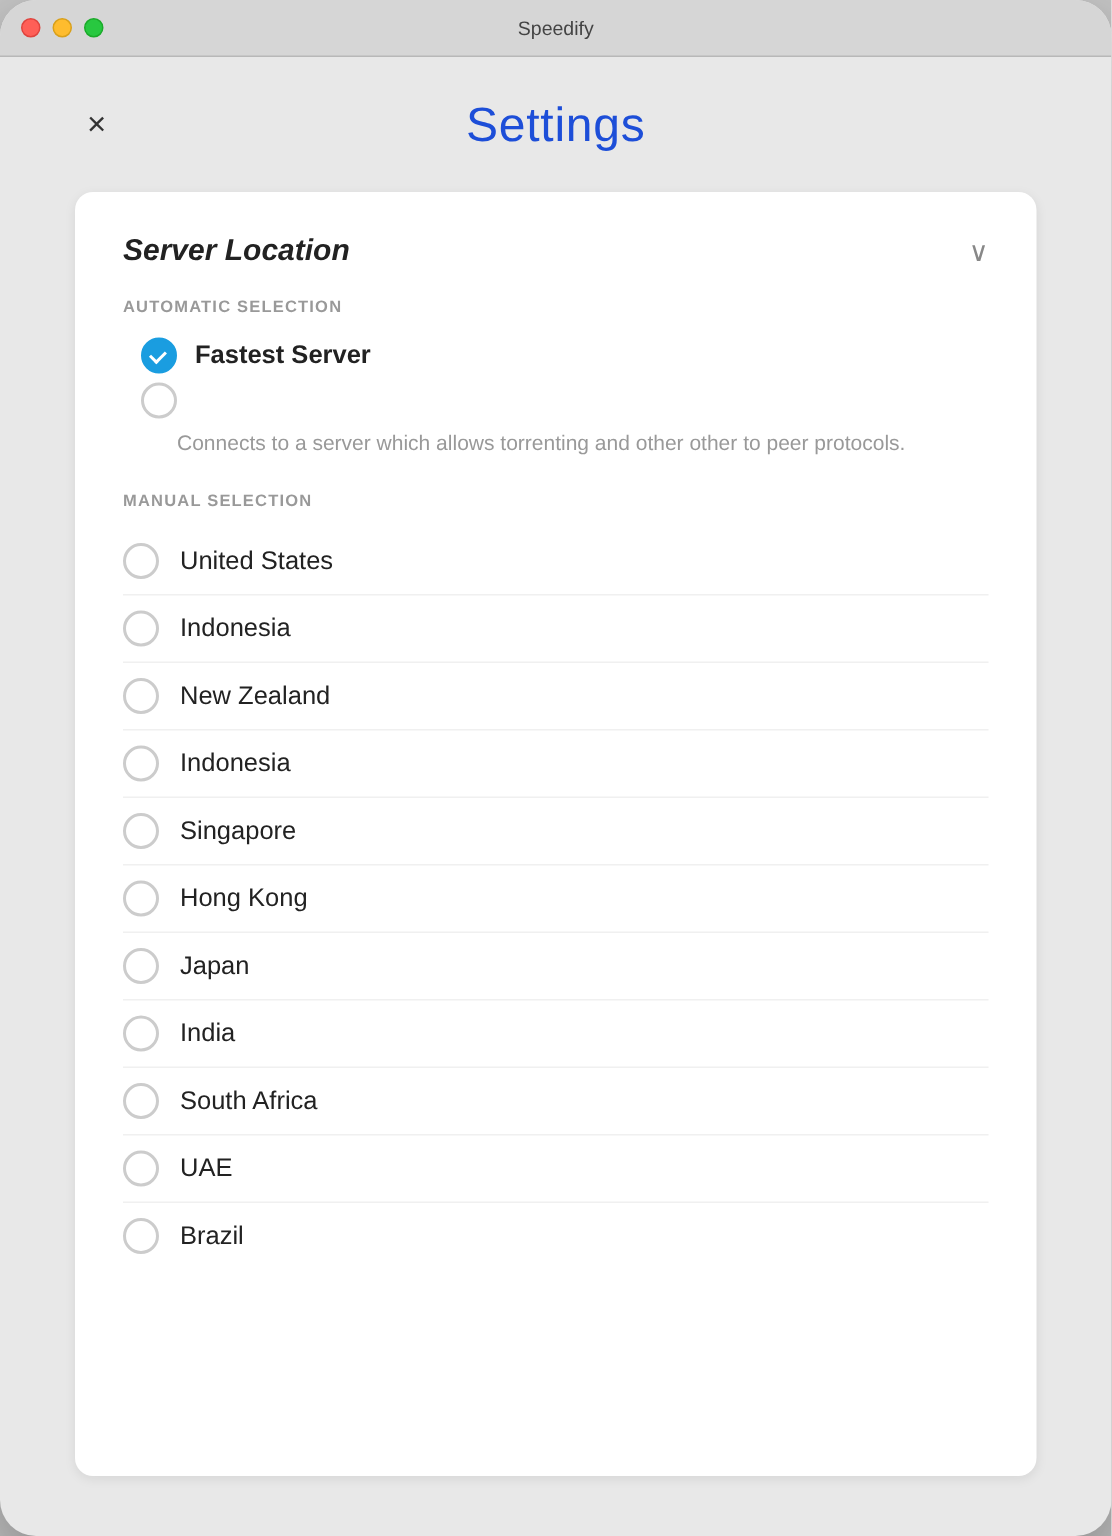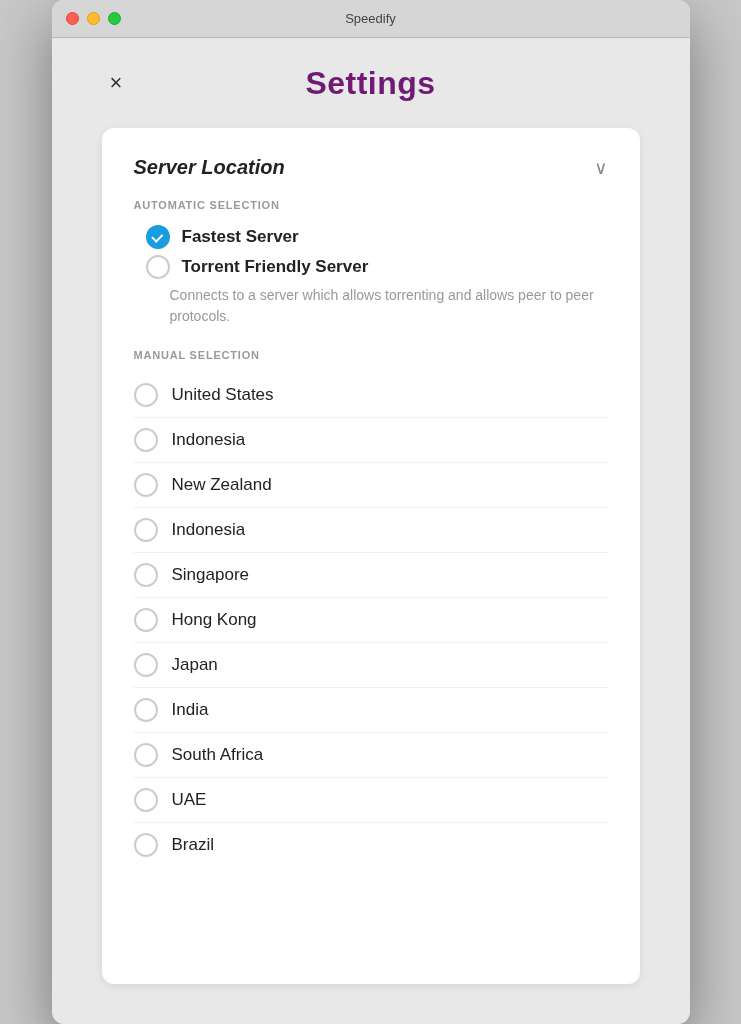--- a/index.html
+++ b/index.html
@@ -11,24 +11,24 @@
     body {
       background: #c8c8c8;
       display: flex;
       justify-content: center;
       align-items: center;
       min-height: 100vh;
       font-family: -apple-system, BlinkMacSystemFont, 'Helvetica Neue', Arial, sans-serif;
     }
 
     .window {
-      width: 638px;
+      width: 741px;
       min-height: 1024px;
       background: #e8e8e8;
-      border-radius: 12px;
+      border-radius: 24px;
       box-shadow: 0 20px 60px rgba(0,0,0,0.4);
       overflow: hidden;
       display: flex;
       flex-direction: column;
     }
 
     .title-bar {
       background: #d6d6d6;
       height: 38px;
       display: flex;
@@ -87,22 +87,22 @@
       padding: 4px 8px;
       line-height: 1;
       font-weight: 300;
     }
 
     .page-title {
       position: absolute;
       left: 50%;
       transform: translateX(-50%);
       font-size: 32px;
-      font-weight: 700;
-      color: #701a75;
+      font-weight: 400;
+      color: #1d4ed8;
       letter-spacing: 0.5px;
     }
 
     .card {
       background: #fff;
       border-radius: 12px;
       padding: 28px 32px;
       box-shadow: 0 2px 8px rgba(0,0,0,0.08);
       flex: 1;
     }
@@ -256,23 +256,22 @@
 
       <div class="subsection-label">AUTOMATIC SELECTION</div>
 
       <div class="radio-item with-desc">
         <div class="radio-circle selected"></div>
         <span class="radio-label">Fastest Server</span>
       </div>
 
       <div class="radio-item with-desc">
         <div class="radio-circle"></div>
-        <span class="radio-label">Torrent Friendly Server</span>
       </div>
-      <div class="radio-desc">Connects to a server which allows torrenting and allows peer to peer protocols.</div>
+      <div class="radio-desc">Connects to a server which allows torrenting and other other to peer protocols.</div>
 
       <div class="manual-section">
         <div class="subsection-label">MANUAL SELECTION</div>
 
         <div id="country-list">
             <div class="country-item">
               <div class="country-radio"></div>
               <span class="country-name">United States</span>
             </div>
             <div class="divider"></div>

